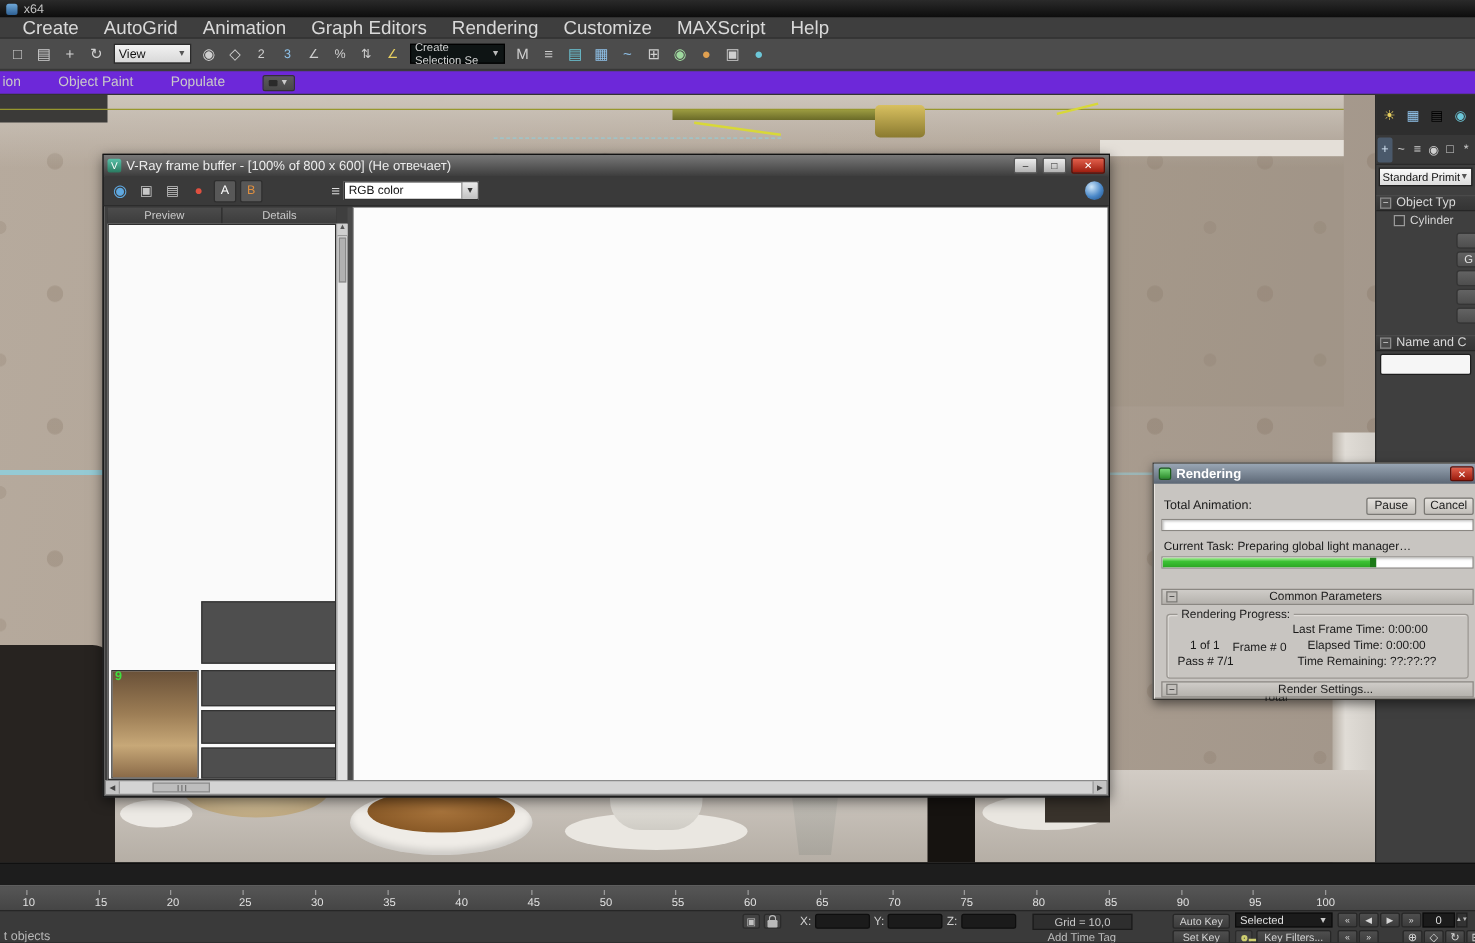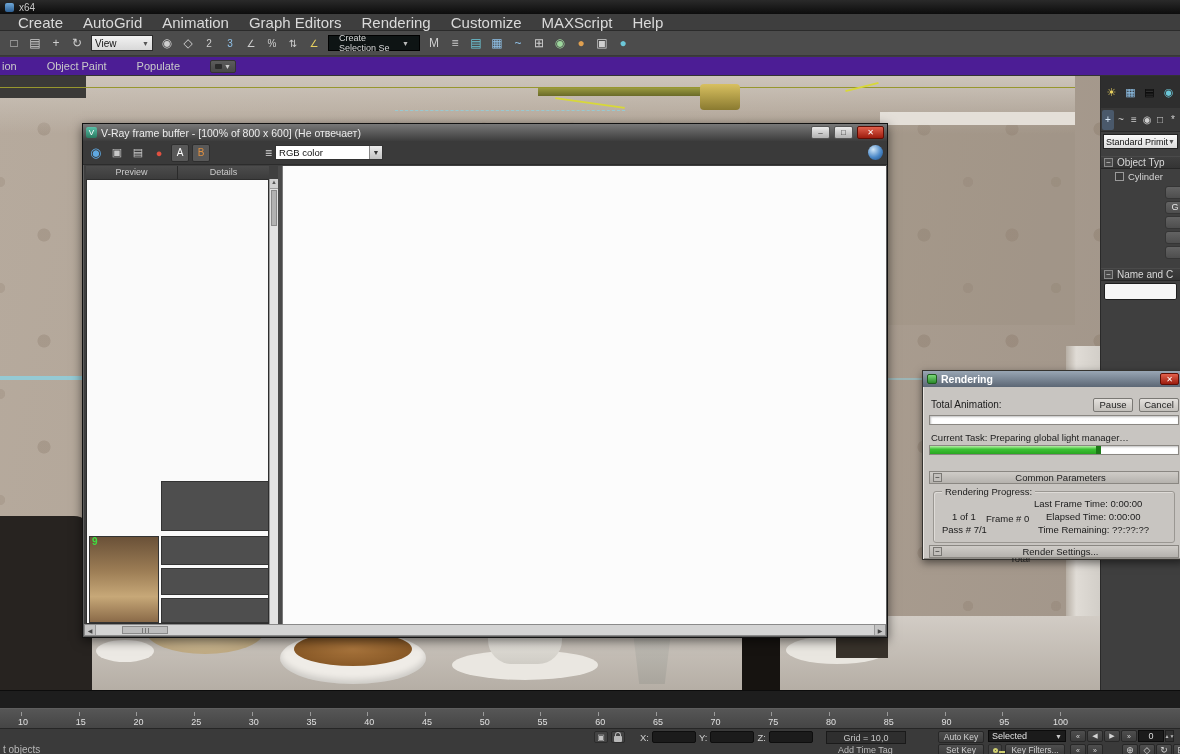--- a/index.html
+++ b/index.html
@@ -19,24 +19,24 @@
   .toolbar{position:absolute;left:0;top:31px;width:100%;height:25px;z-index:3;background:#4c4c4c;
     border-bottom:1px solid #383838;display:flex;align-items:center;gap:1px;padding:0 4px;}
   .tb-icon{min-width:20px;height:20px;display:flex;align-items:center;justify-content:center;
     font-size:12px;color:#cfcfcf;}
   .tb-icon.sm{font-size:10px;}
   .c-blue{color:#8fc1e8;} .c-teal{color:#6cc7d8;} .c-green{color:#9ed89e;}
   .c-orange{color:#e0a050;} .c-yellow{color:#e8d060;}
   .view-dd{width:62px;height:16px;margin:0 3px;background:linear-gradient(#f2f2f2,#d8d8d8);
     border:1px solid #2b2b2b;color:#111;font-size:10px;display:flex;align-items:center;
     justify-content:space-between;padding:0 3px;}
-  .sel-dd{width:92px;height:16px;margin:0 3px;background:#0e1414;border:1px solid #000;
-    color:#d6d6d6;font-size:9px;display:flex;align-items:center;justify-content:flex-end;padding:0 10px;}
+  .sel-dd{width:76px;height:16px;margin:0 3px;background:#0e1414;border:1px solid #000;
+    color:#d6d6d6;font-size:9px;display:flex;align-items:center;justify-content:flex-end;padding:0 3px;}
   .dd-arrow{font-size:7px;color:#555;} .sel-dd .dd-arrow{color:#bbb;}
-  .ribbon{position:absolute;left:0;top:57px;width:100%;height:19px;z-index:3;background:#4c1d95;
+  .ribbon{position:absolute;left:0;top:57px;width:100%;height:19px;z-index:3;background:#6d28d9;
     border-bottom:1px solid #333;display:flex;align-items:center;gap:30px;padding-left:2px;
     font-size:11px;color:#c9c9c9;}
   .ribbon-dd{width:26px;height:13px;background:linear-gradient(#5c5c5c,#484848);border:1px solid #333;
     display:flex;align-items:center;justify-content:center;gap:2px;color:#ccc;font-size:7px;border-radius:2px;}
   .ribbon-dot{width:7px;height:5px;background:#2a2a2a;border-radius:1px;}
 
   
   .viewport{position:absolute;left:0;top:76px;width:1100px;height:614px;overflow:hidden;z-index:1;
     background:linear-gradient(100deg,#b6aa9d,#ada092 60%,#a2968a);}
   .vp-pattern{position:absolute;inset:0;background:

